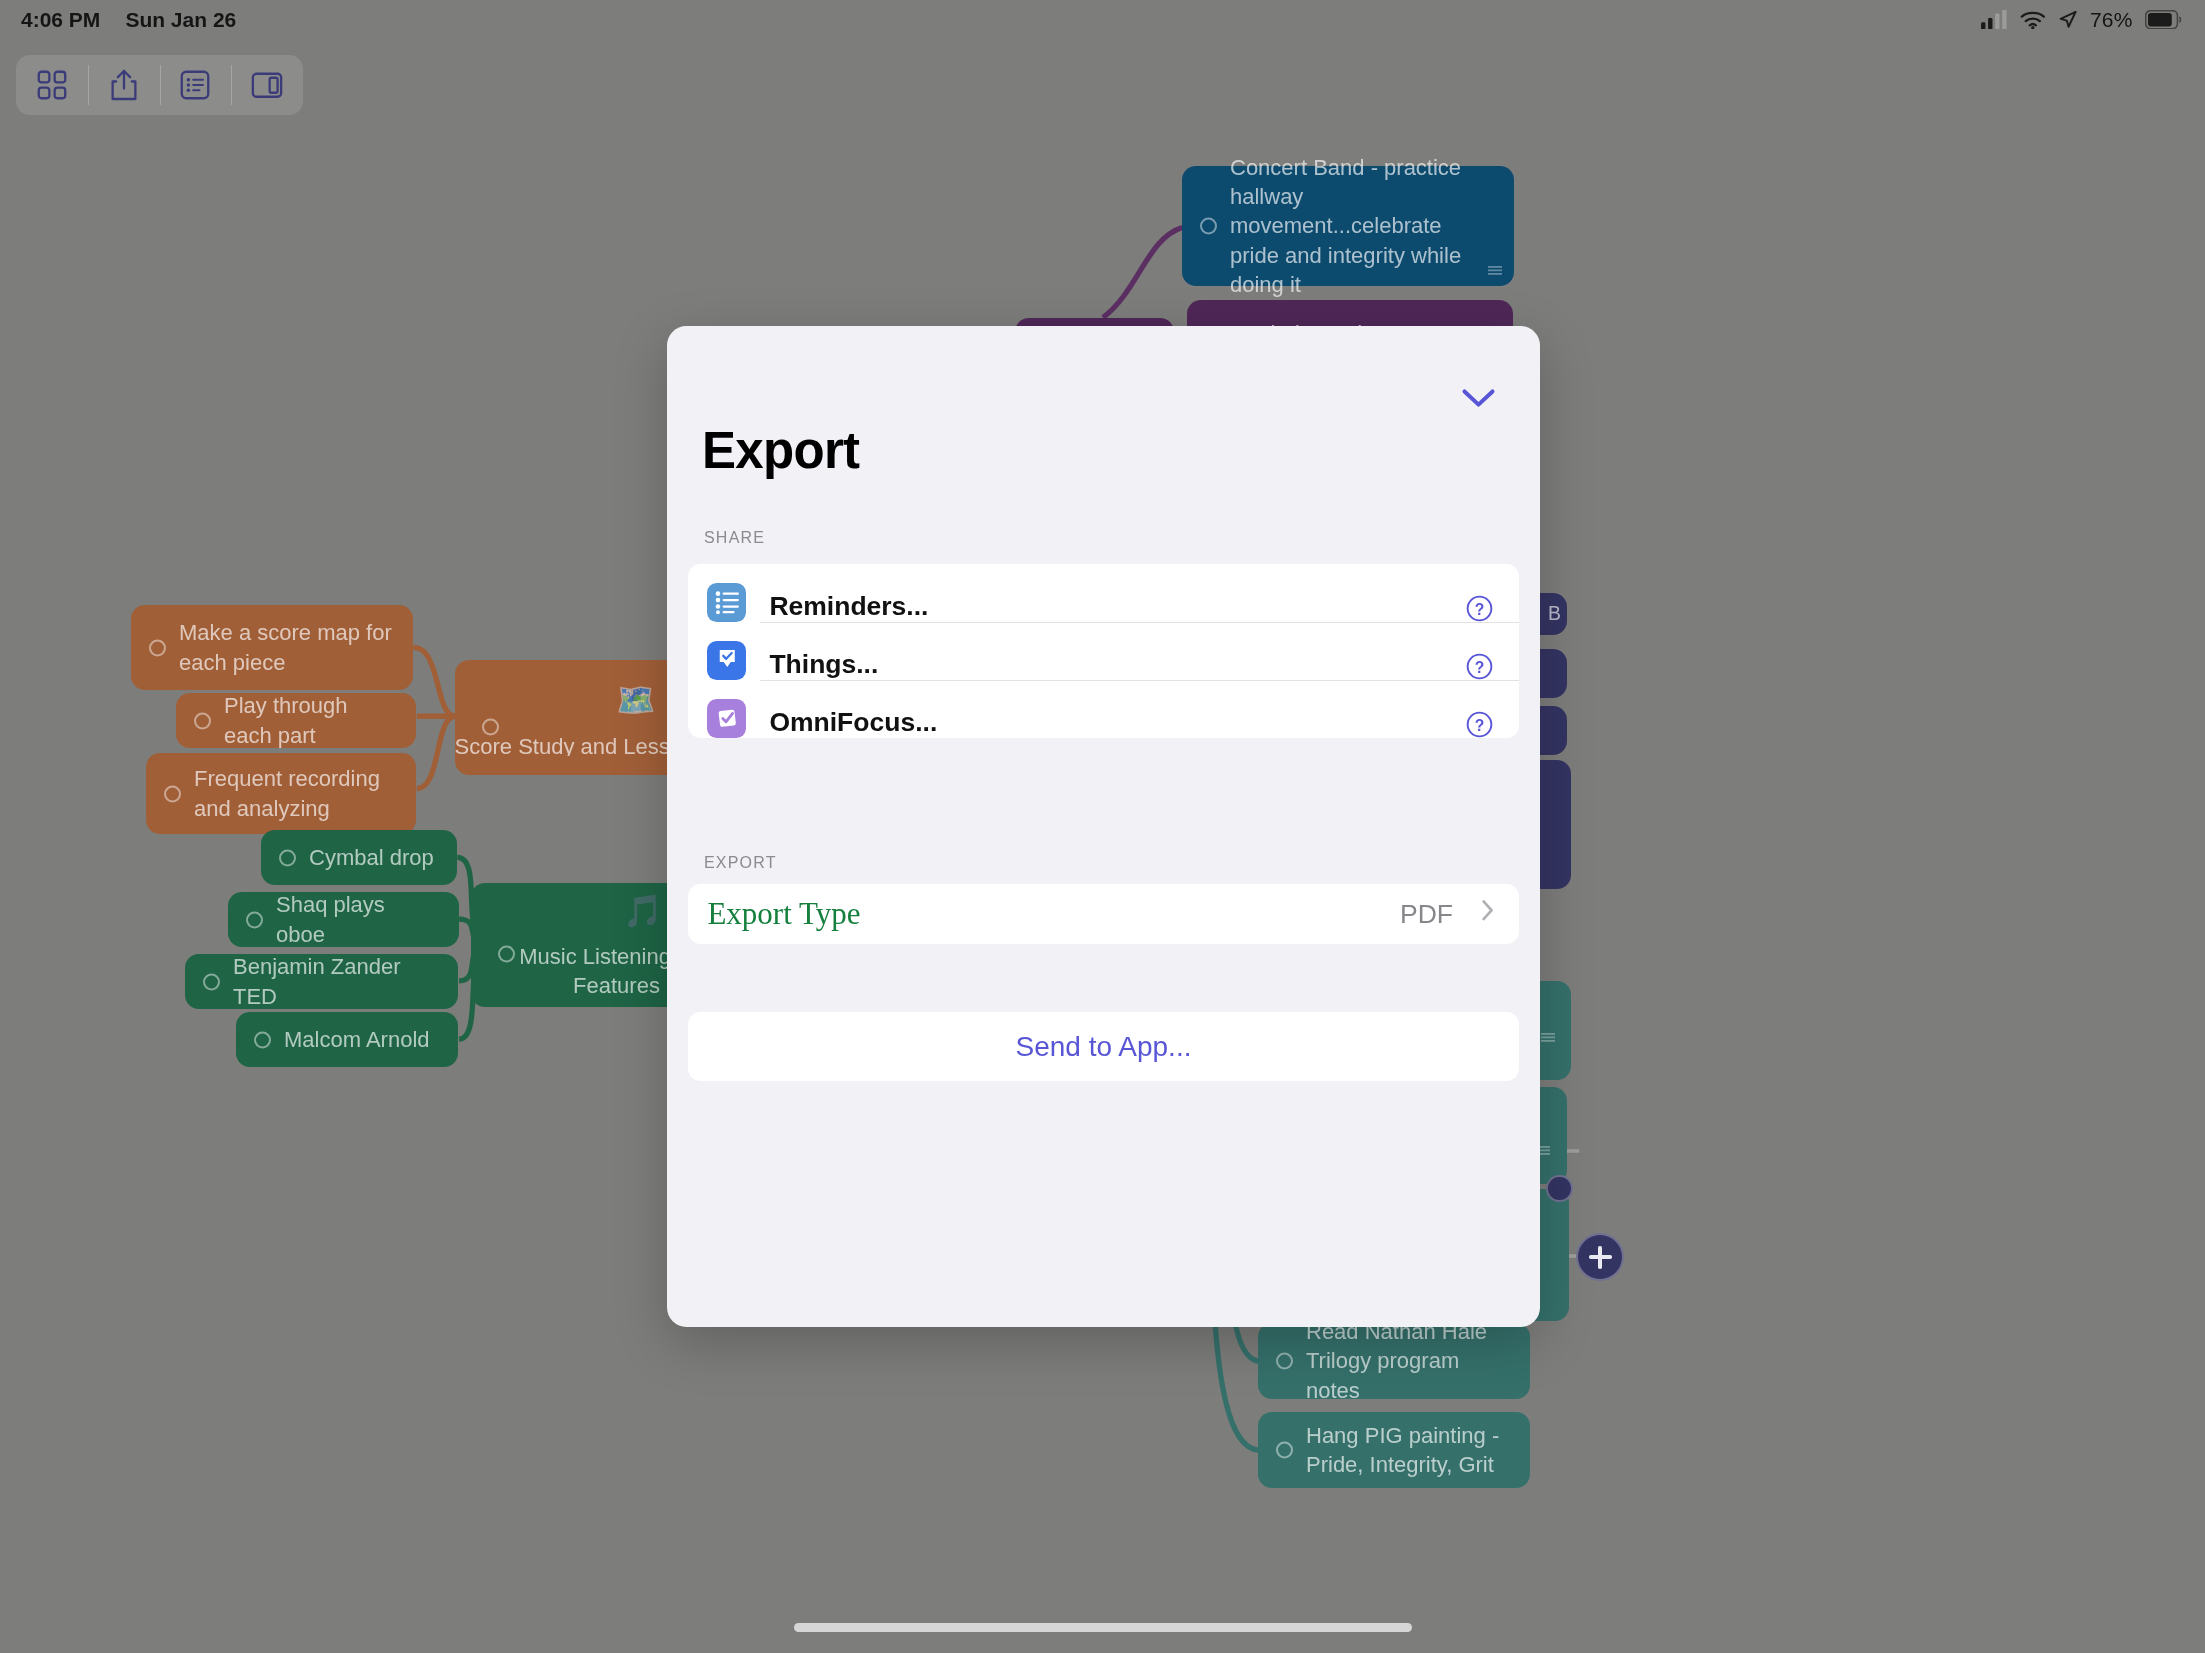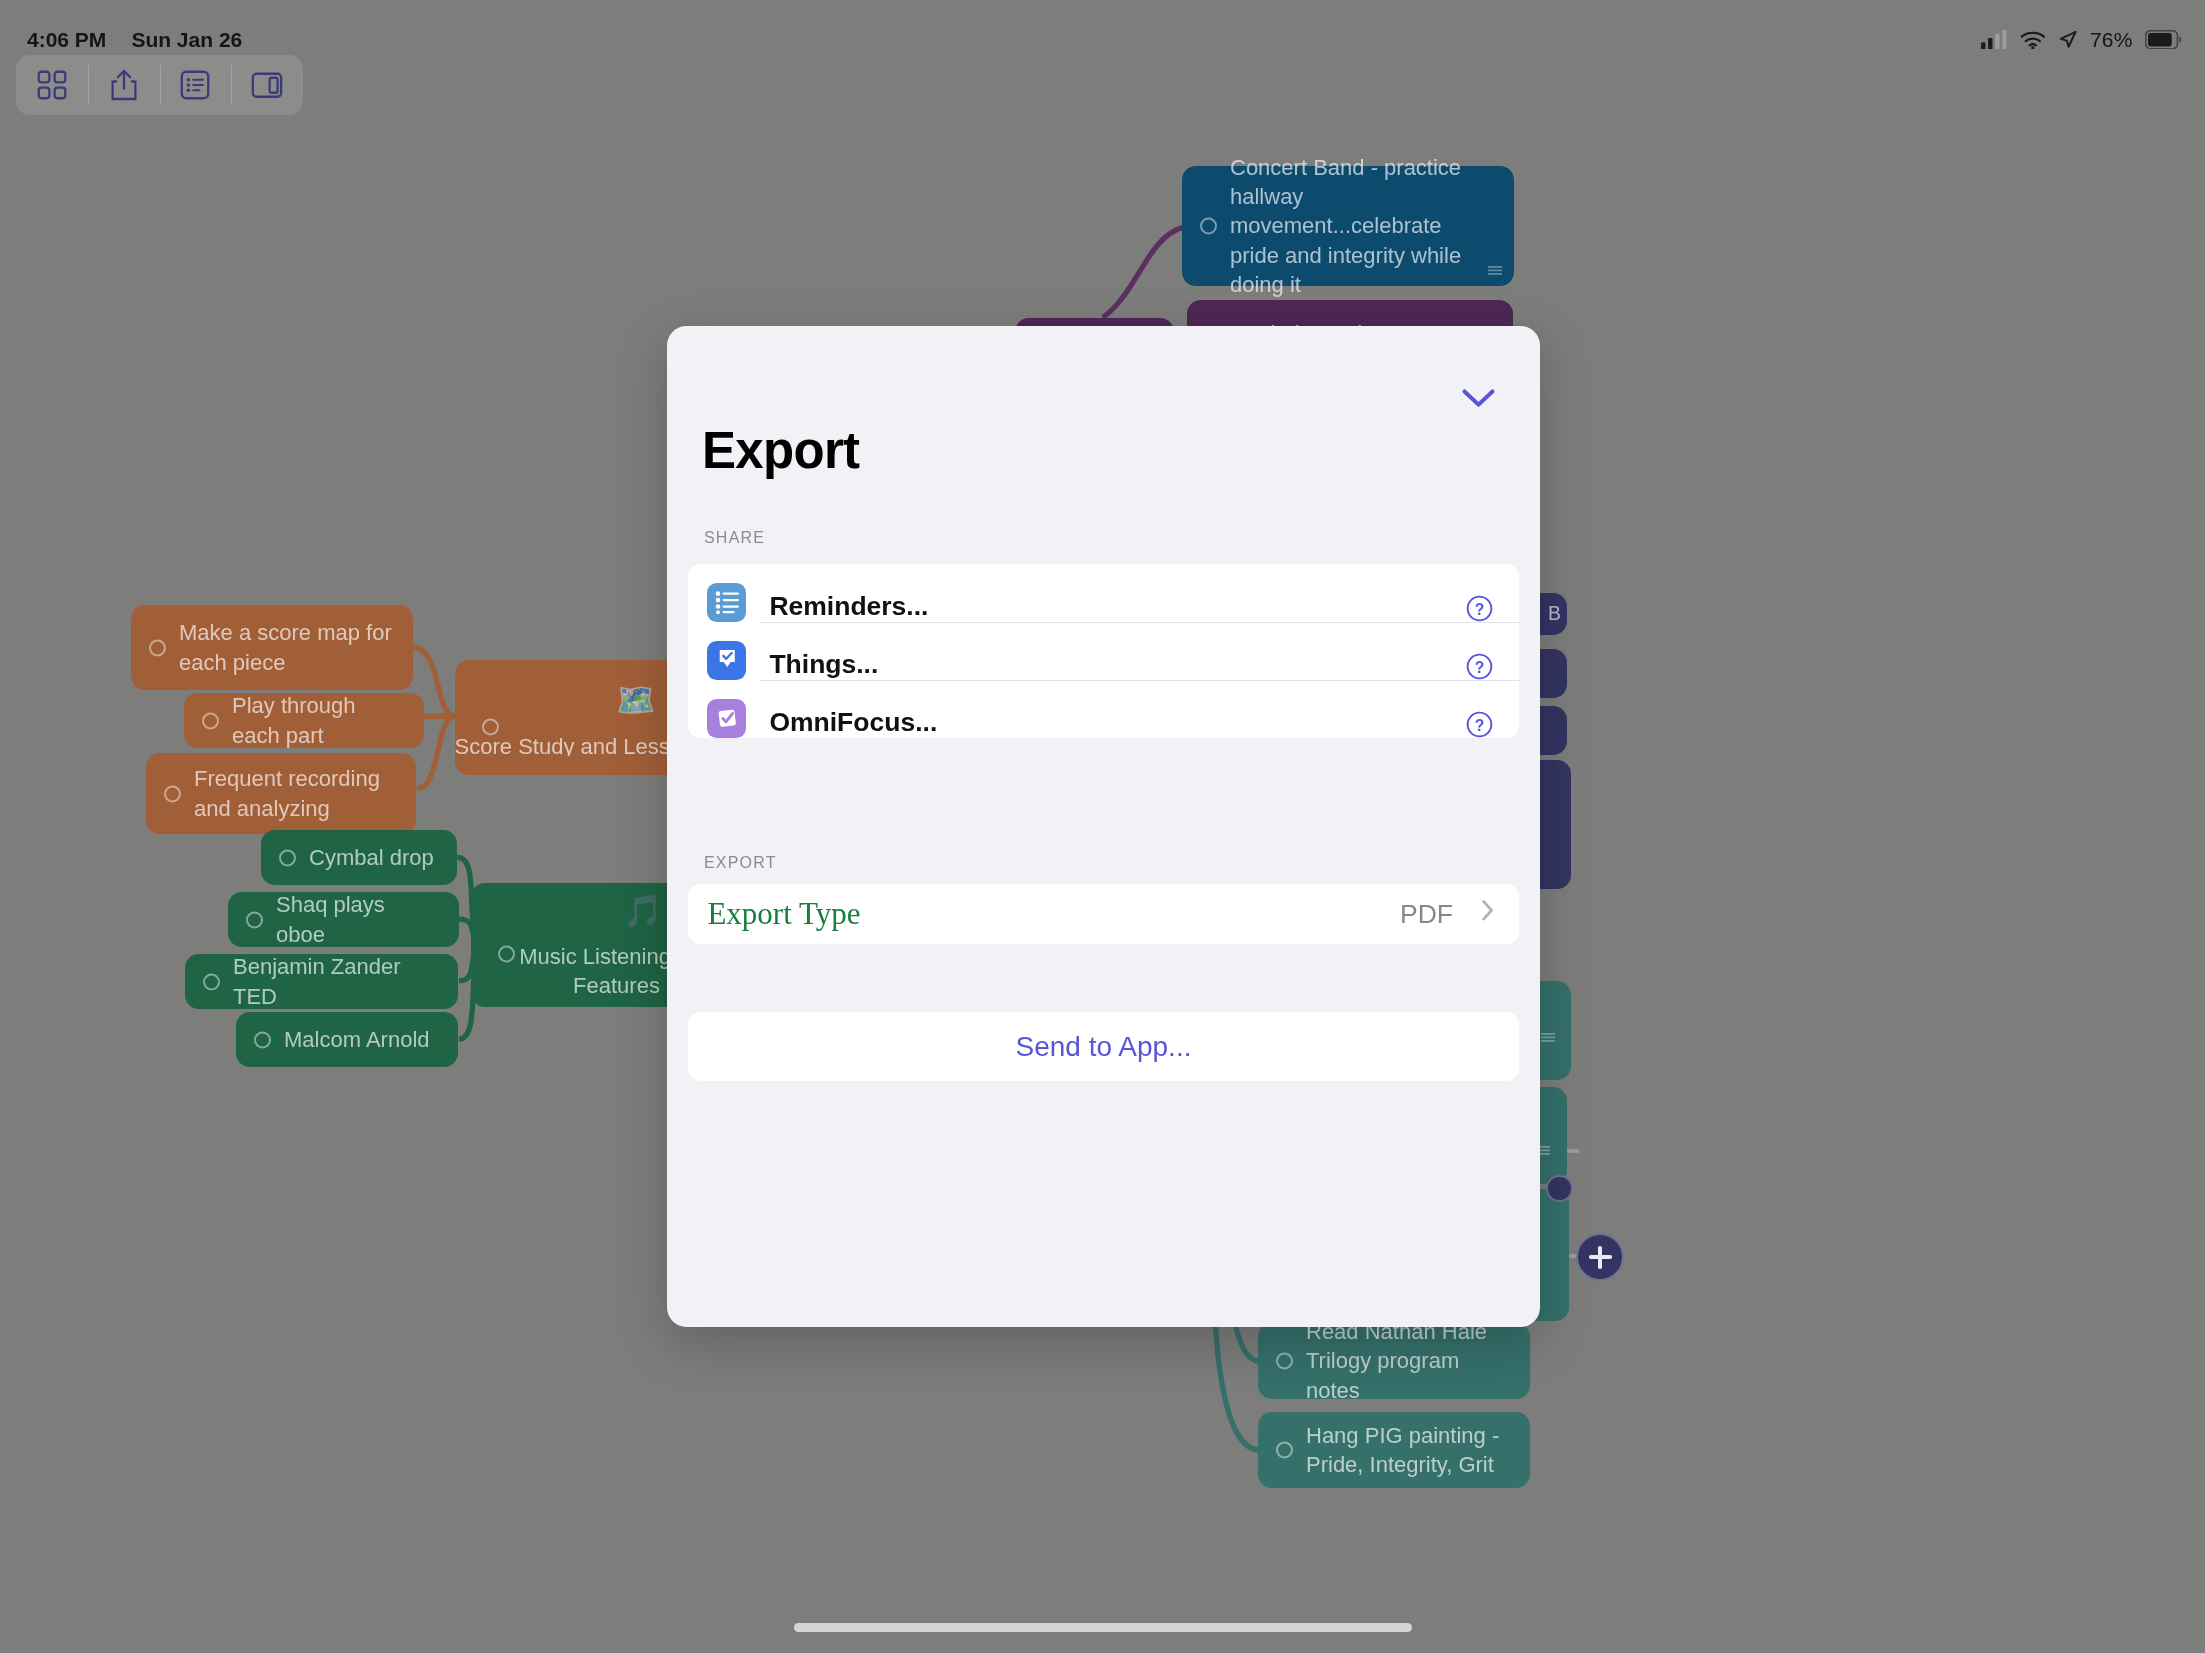--- a/index.html
+++ b/index.html
@@ -66,24 +66,23 @@
 
   .dot-handle {
     position: absolute; width: 26.5px; height: 26.5px; border-radius: 50%;
     background: #343463; border: 2.6px solid rgba(255,255,255,0.30);
   }
 
   
   #statusbar {
     position: absolute; top: 0; left: 0; right: 0; height: 39px;
     display: flex; align-items: center; justify-content: space-between;
-    padding: 0 23px 0 27px;
+    padding: 0 23px 0 21px;
     font-size: 21px; color: #151515; font-weight: 600;
     z-index: 40;
-    margin-top: 20px;
   }
   #statusbar .left { display: flex; gap: 25px; align-items: center; }
   #statusbar .right { display: flex; gap: 12.4px; align-items: center; }
   .batt-txt { font-size: 21px; font-weight: 500; letter-spacing: 0.2px; }
 
   
   #toolbar {
     position: absolute; left: 16px; top: 55px;
     height: 60px; width: 287px;
     background: rgba(255,255,255,0.12);
@@ -206,21 +205,21 @@
     <g fill="none" stroke="rgba(255,255,255,0.25)" stroke-width="4">
       <path d="M1724 1305 L 1790 1305"></path>
       <path d="M1740 1424 L 1800 1424"></path>
     </g>
   </svg>
 
   <div class="node c-orange" style="left:131px;top:605px;width:282px;height:85px">
     <span class="bullet"></span>
     <span>Make a score map for each piece</span>
   </div>
-  <div class="node c-orange" style="left:184px;top:693px;width:240px;height:55px">
+  <div class="node c-orange" style="left:176px;top:693px;width:240px;height:55px">
     <span class="bullet"></span>
     <span>Play through each part</span>
   </div>
   <div class="node c-orange" style="left:146px;top:753px;width:270px;height:81px">
     <span class="bullet"></span>
     <span>Frequent recording and analyzing</span>
   </div>
   <div class="node c-orange center" style="left:455px;top:660px;width:300px;height:115px">
     <span class="bullet" style="left:26.5px;top:67px"></span>
     <div style="font-size:32px;margin-bottom:10.6px;margin-left:62px">🗺️</div>

